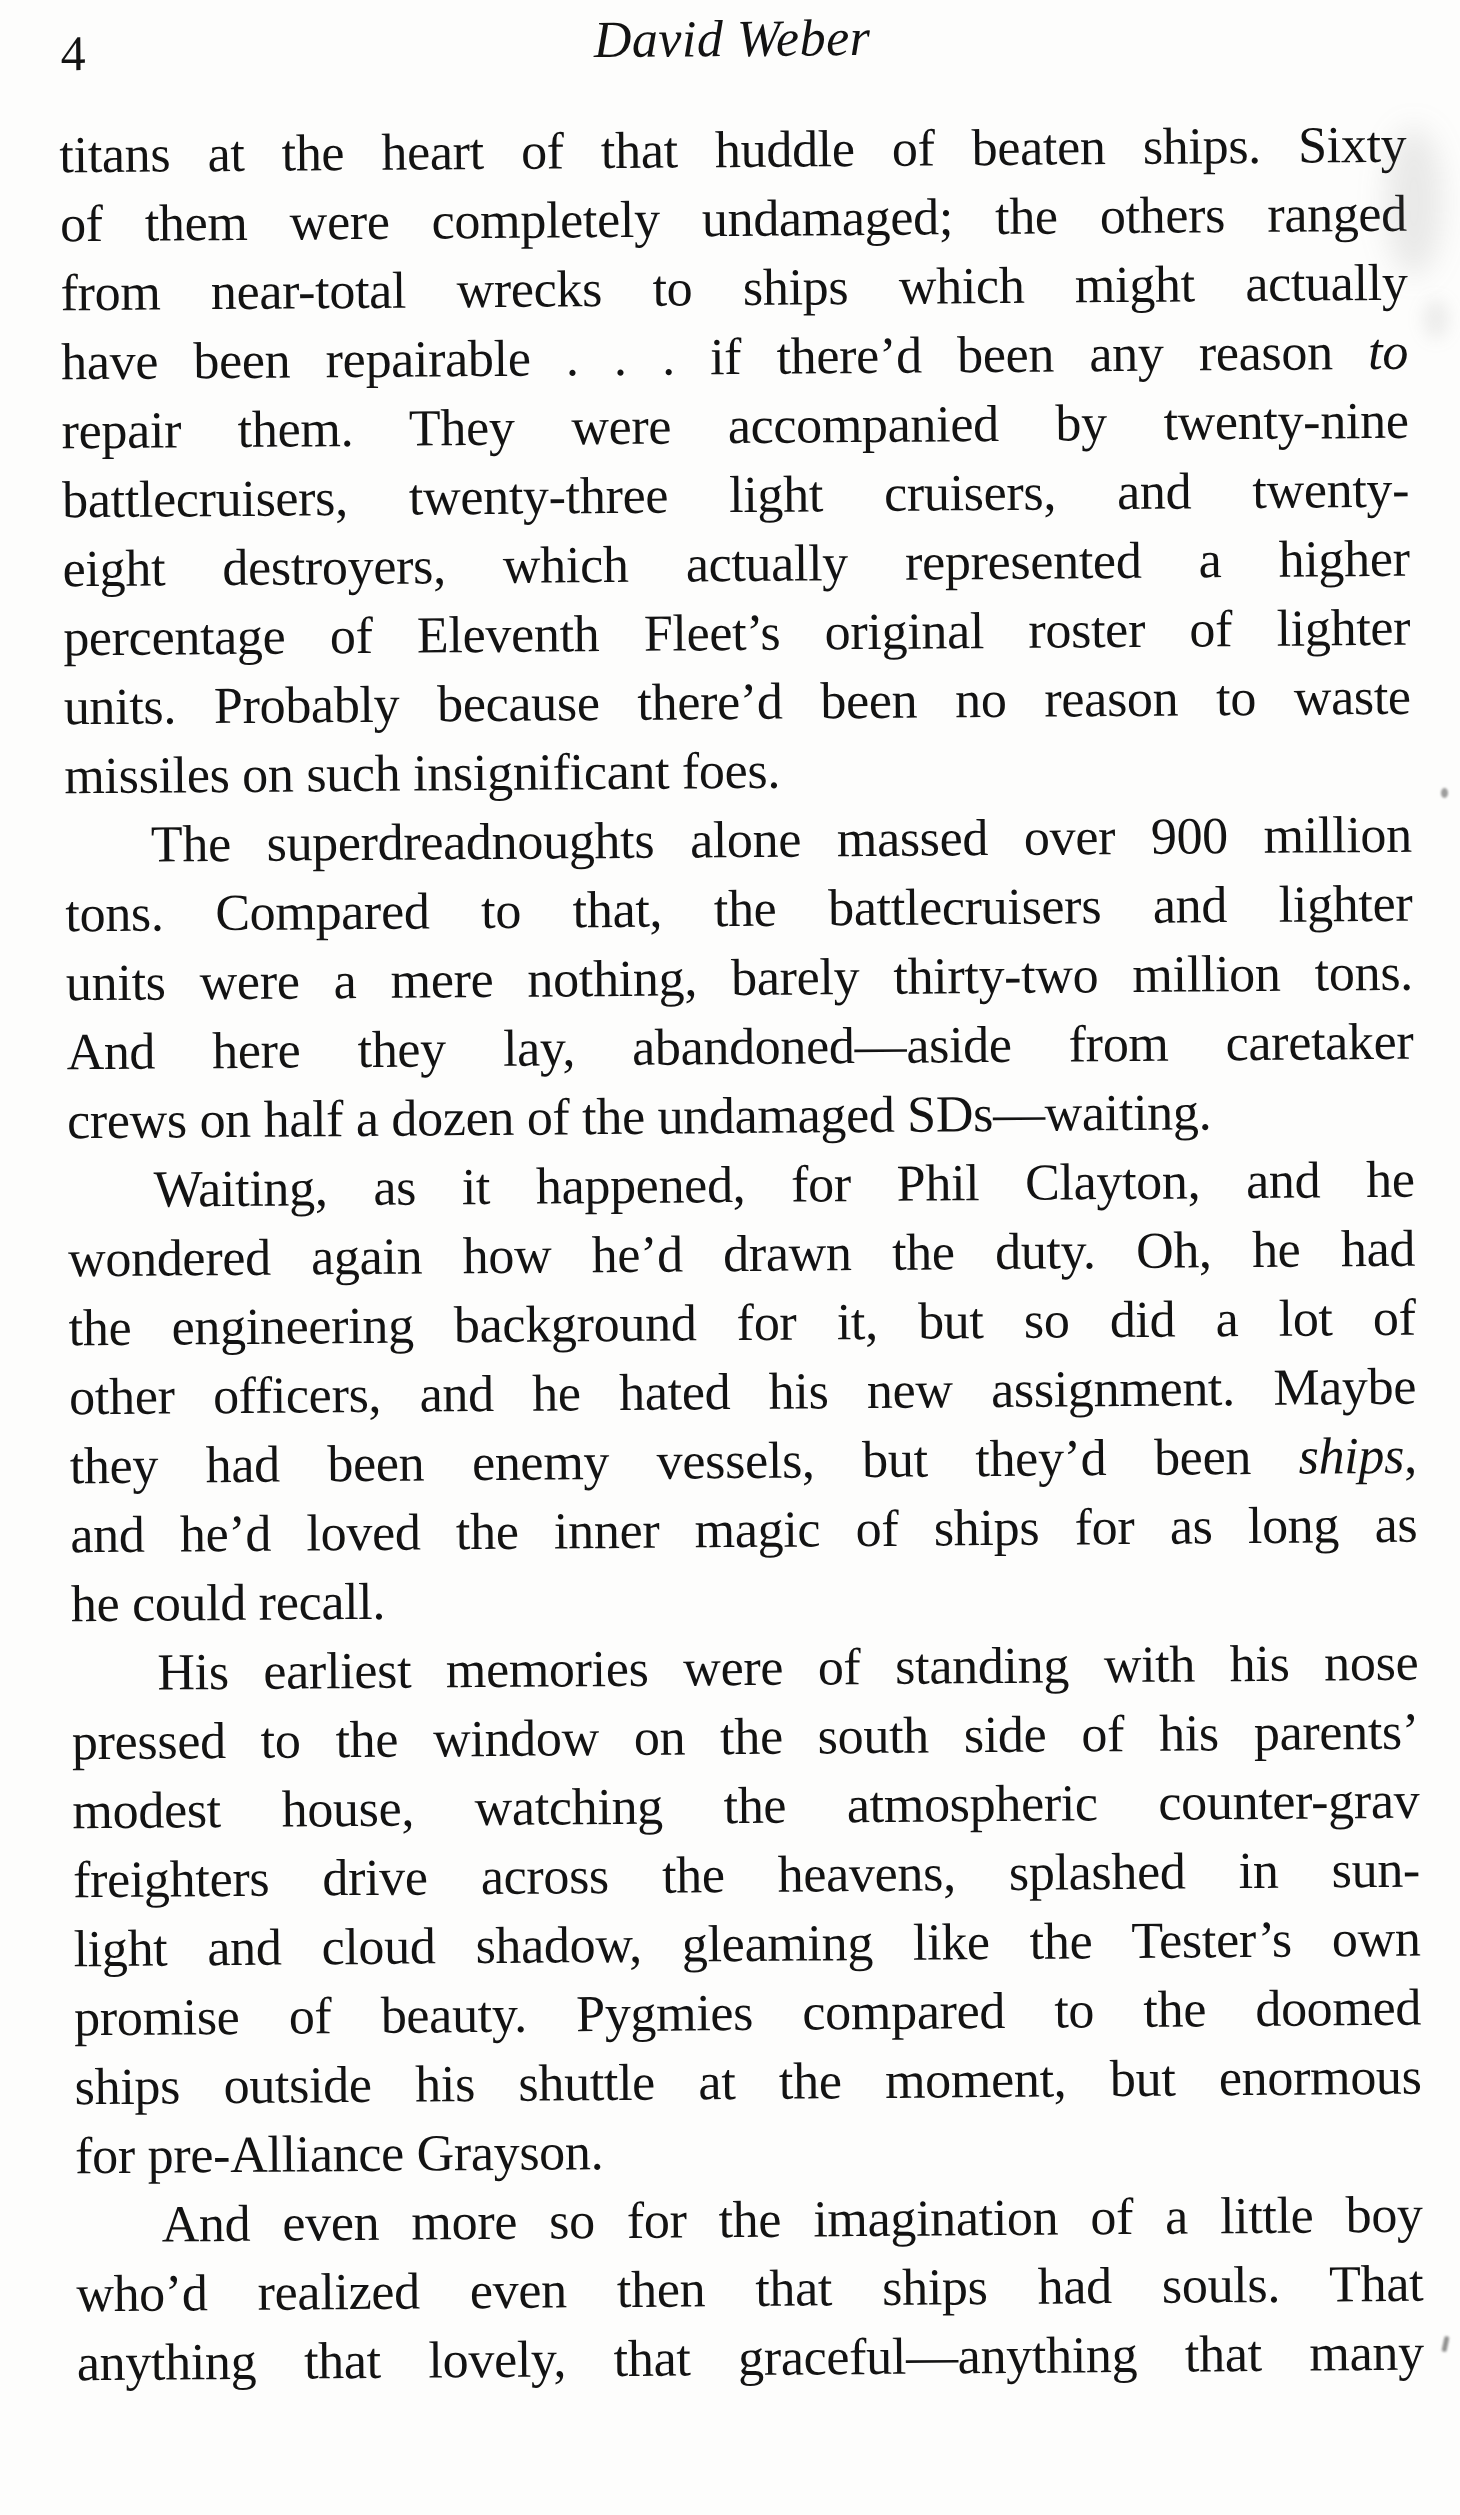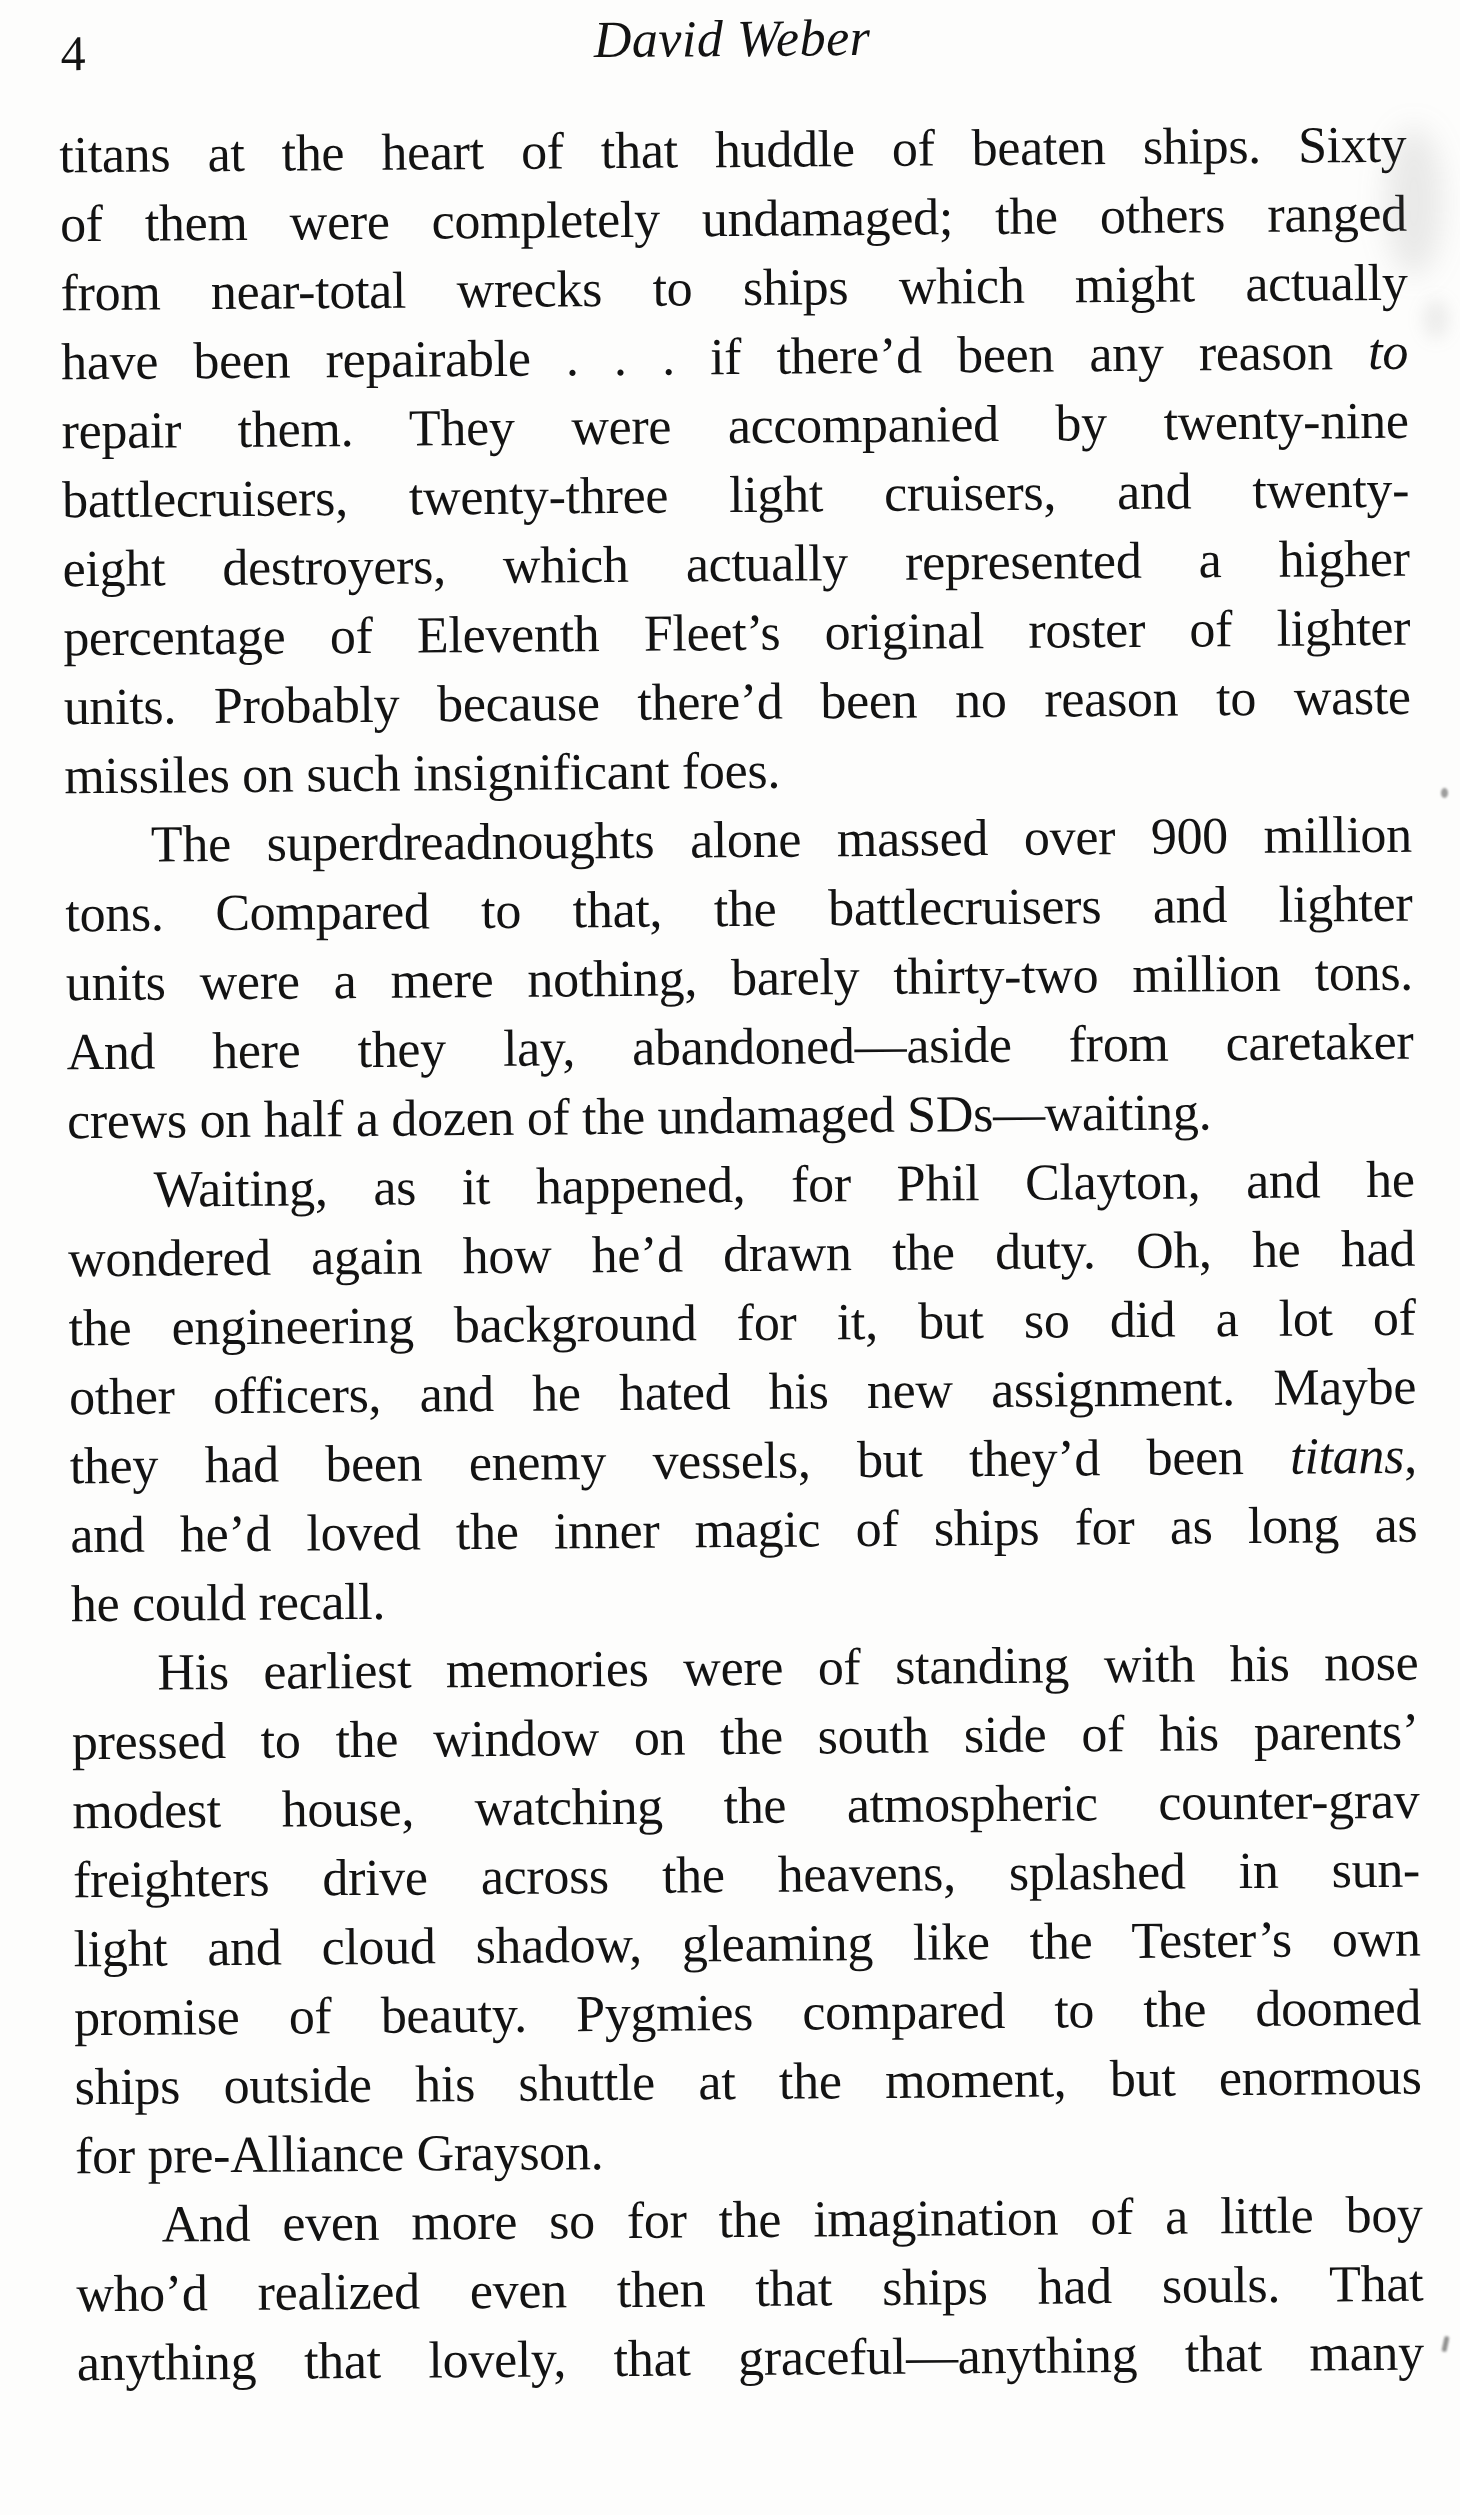--- a/index.html
+++ b/index.html
@@ -119,21 +119,21 @@
           <div class="line"><span>tons. Compared to that, the battlecruisers and lighter</span></div>
           <div class="line"><span>units were a mere nothing, barely thirty-two million tons.</span></div>
           <div class="line"><span>And here they lay, abandoned—aside from caretaker</span></div>
           <div class="line last"><span>crews on half a dozen of the undamaged SDs—waiting.</span></div>
         </div>
         <div class="para">
           <div class="line first"><span>Waiting, as it happened, for Phil Clayton, and he</span></div>
           <div class="line"><span>wondered again how he’d drawn the duty. Oh, he had</span></div>
           <div class="line"><span>the engineering background for it, but so did a lot of</span></div>
           <div class="line"><span>other officers, and he hated his new assignment. Maybe</span></div>
-          <div class="line"><span>they had been enemy vessels, but they’d been </span><em>titans</em><span>,</span></div>
+          <div class="line"><span>they had been enemy vessels, but they’d been </span><em>ships</em><span>,</span></div>
           <div class="line"><span>and he’d loved the inner magic of ships for as long as</span></div>
           <div class="line last"><span>he could recall.</span></div>
         </div>
         <div class="para">
           <div class="line first"><span>His earliest memories were of standing with his nose</span></div>
           <div class="line"><span>pressed to the window on the south side of his parents’</span></div>
           <div class="line"><span>modest house, watching the atmospheric counter-grav</span></div>
           <div class="line"><span>freighters drive across the heavens, splashed in sun-</span></div>
           <div class="line"><span>light and cloud shadow, gleaming like the Tester’s own</span></div>
           <div class="line"><span>promise of beauty. Pygmies compared to the doomed</span></div>

